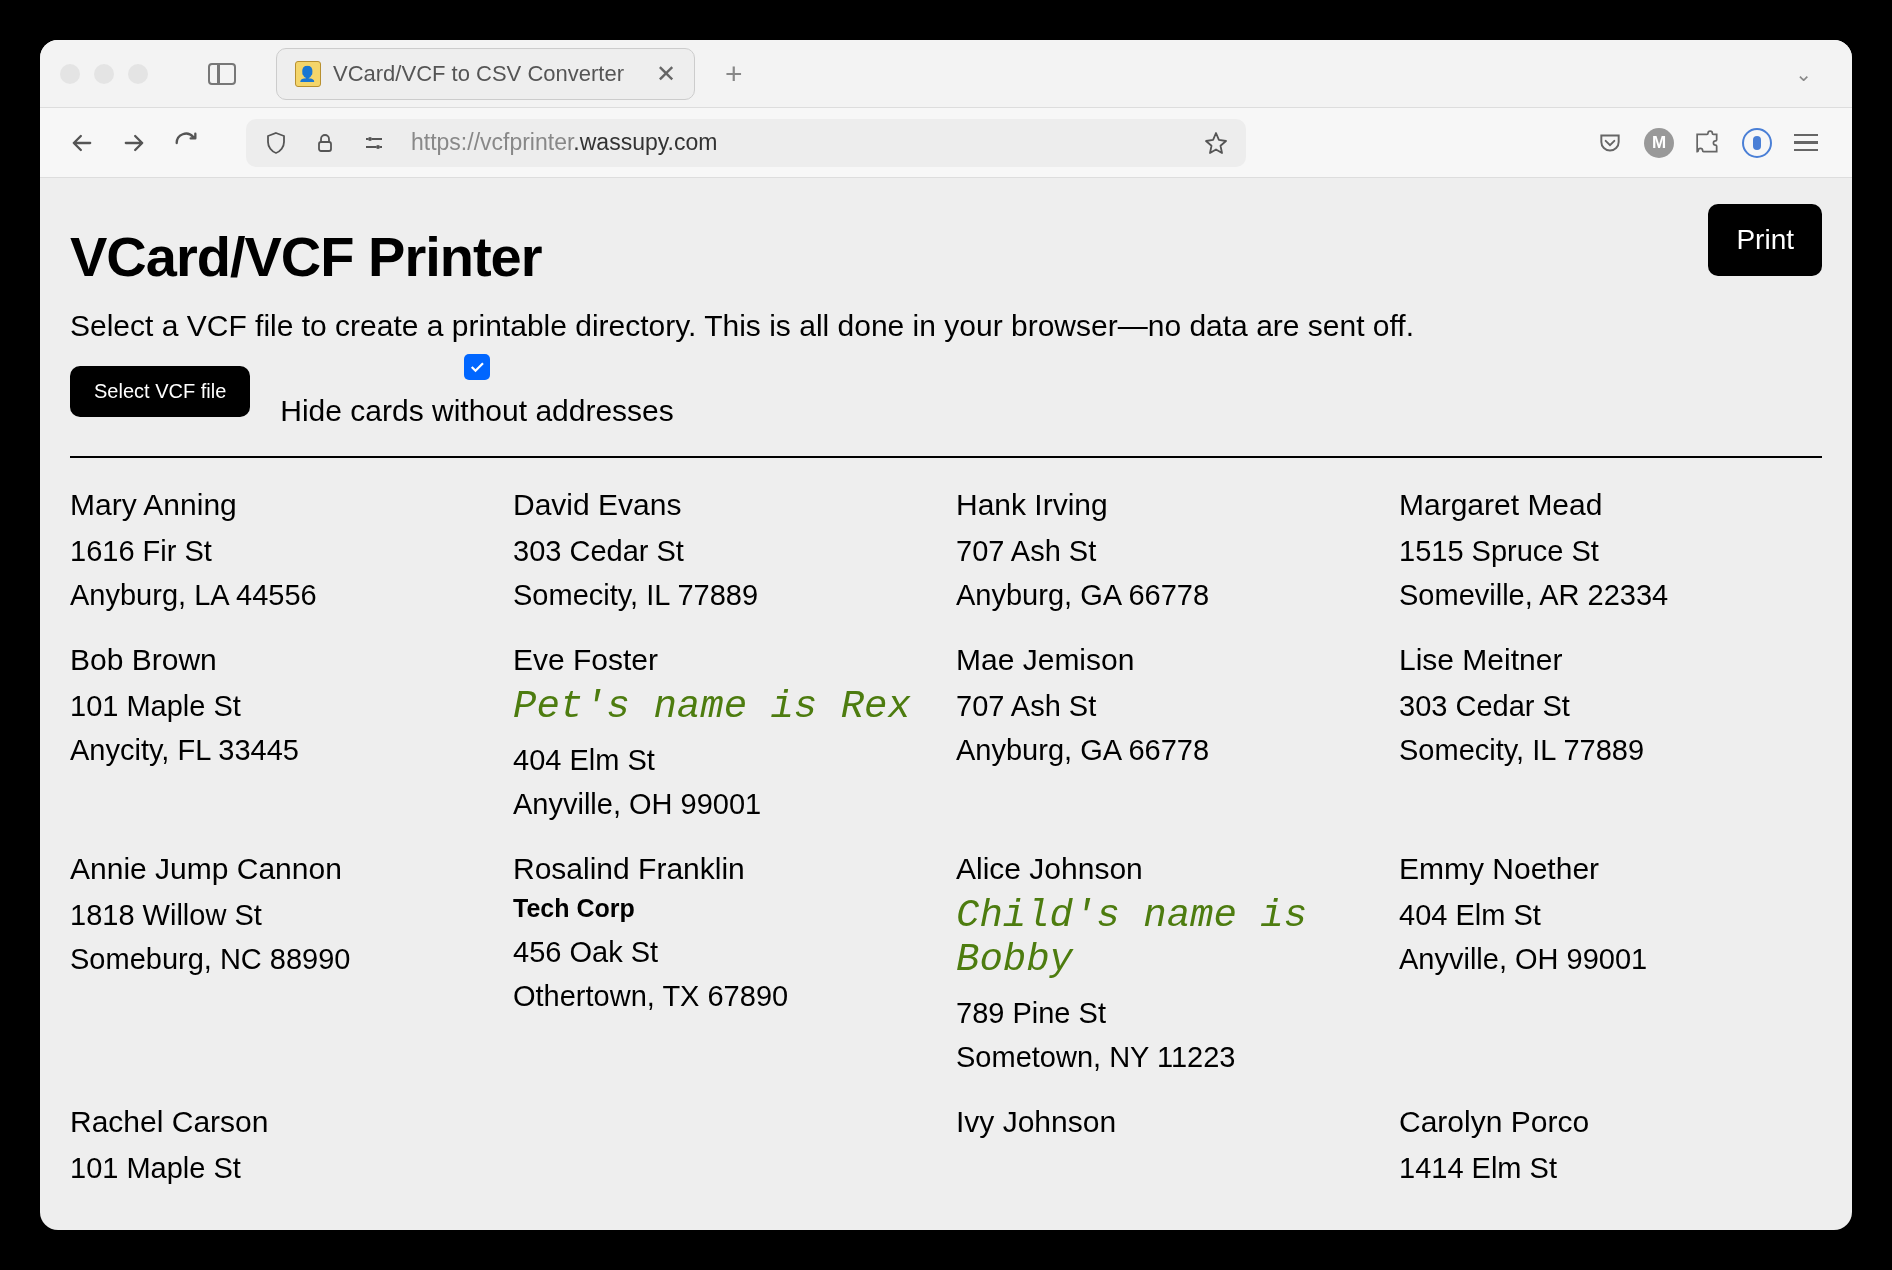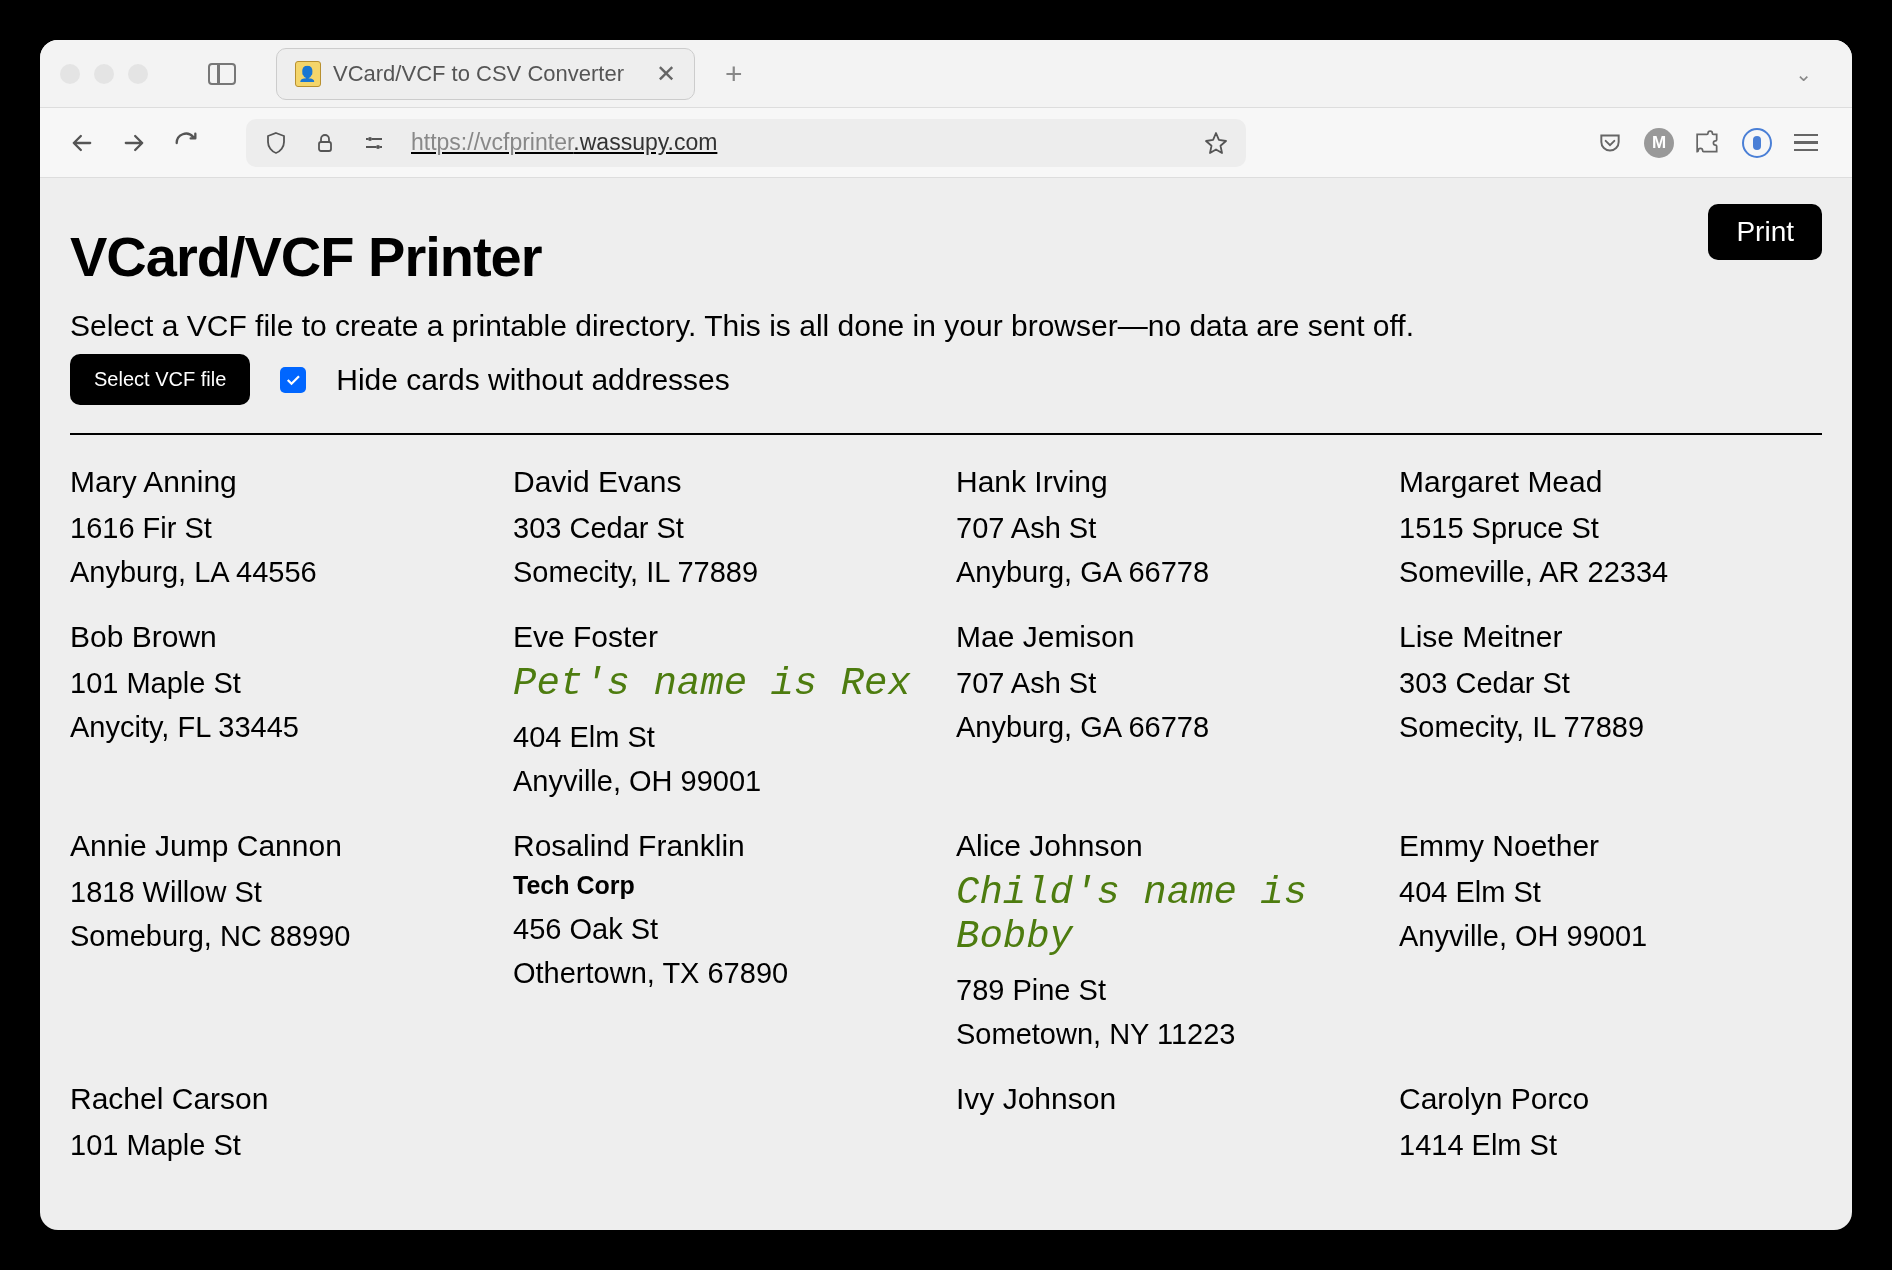--- a/index.html
+++ b/index.html
@@ -125,21 +125,20 @@
       flex: 1;
       max-width: 1000px;
       height: 48px;
       background: #ededed;
       border-radius: 10px;
       display: flex;
       align-items: center;
       padding: 0 18px;
       gap: 25px;
       margin-left: 30px;
-      text-decoration: underline;
     }
     .url-icon { color: #555; display: flex; align-items: center; }
     .url-icon svg { width: 24px; height: 24px; }
     .url-text {
       font-size: 23px;
       color: #888;
       flex: 1;
     }
     .url-text .domain { color: #333; }
     .star-icon { margin-left: auto; }
@@ -213,21 +212,21 @@
       font-weight: 700;
       color: #000;
       letter-spacing: -1px;
       margin-top: 28px;
     }
     .print-btn {
       background: #000;
       color: #fff;
       border: none;
       font-size: 28px;
-      padding: 12px 28px;
+      padding: 20px 28px;
       border-radius: 10px;
       cursor: pointer;
       margin-top: 8px;
     }
     .page-desc {
       font-size: 30px;
       color: #000;
       margin-bottom: 11px;
     }
     .controls-row {
@@ -242,21 +241,22 @@
       color: #fff;
       border: none;
       font-size: 20px;
       padding: 14px 24px;
       border-radius: 10px;
       cursor: pointer;
     }
     .checkbox-wrap {
       display: flex;
       align-items: center;
-      gap: 30px;
+      gap: 14px;
+      flex-direction: column;
     }
     .checkbox {
       width: 26px;
       height: 26px;
       background: #0066ff;
       border-radius: 5px;
       display: flex;
       align-items: center;
       justify-content: center;
       cursor: pointer;

